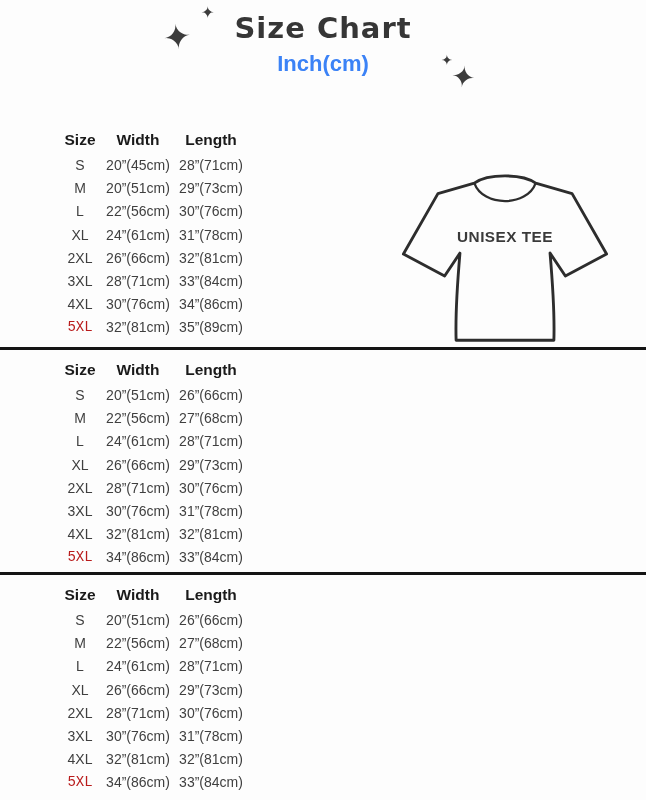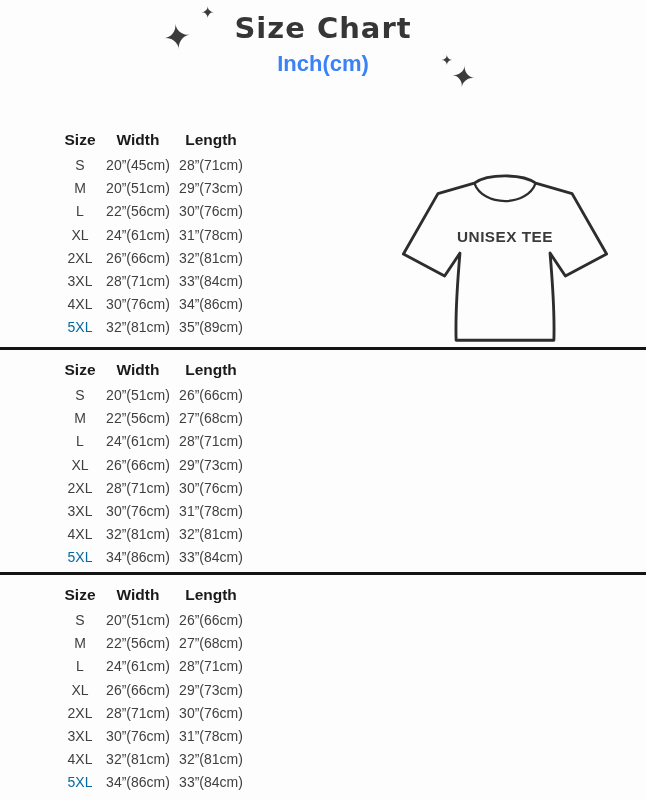--- a/index.html
+++ b/index.html
@@ -32,21 +32,21 @@
     display:grid; grid-template-columns:40px 66px 70px; column-gap:5px;
     height:24px; line-height:24px; margin-bottom:2px;
     font-size:15.5px; font-weight:bold; color:#1a1a1a; text-align:center;
     white-space:nowrap;
   }
   .trow {
     display:grid; grid-template-columns:40px 66px 70px; column-gap:5px;
     height:23.2px; line-height:23.2px;
     font-size:14px; color:#3f3f3f; text-align:center; white-space:nowrap;
   }
-  .trow.muted .c-size { color:#0369a1; }
+  .trow.muted .c-size { color:#b91c1c;font-family:Liberation Mono, monospace; }
   
   .art-col { flex:1; display:flex; justify-content:center; align-items:flex-end; }
   .garment { fill:#fdfdfd; stroke:#2d2d2d; stroke-width:3; stroke-linejoin:round; stroke-linecap:round; }
   .detail  { fill:none; stroke:#2d2d2d; stroke-width:2.4; stroke-linejoin:round; stroke-linecap:round; }
   .thin    { stroke-width:2; }
   .garment-text {
     fill:#3a3a3a; font-family:"Liberation Sans", sans-serif;
     font-weight:bold; letter-spacing:0.5px; text-anchor:middle;
   }
   .art-tee    { margin:30px 0 0 44px; }

